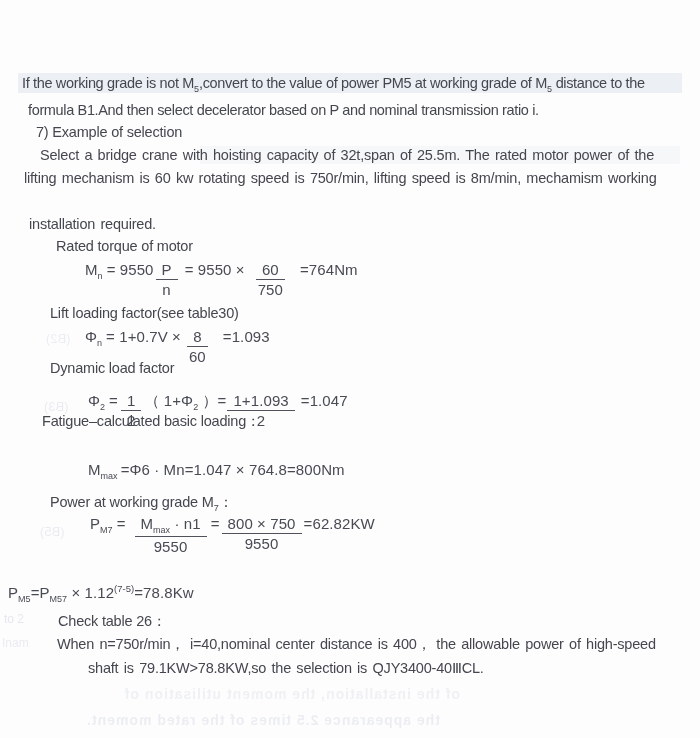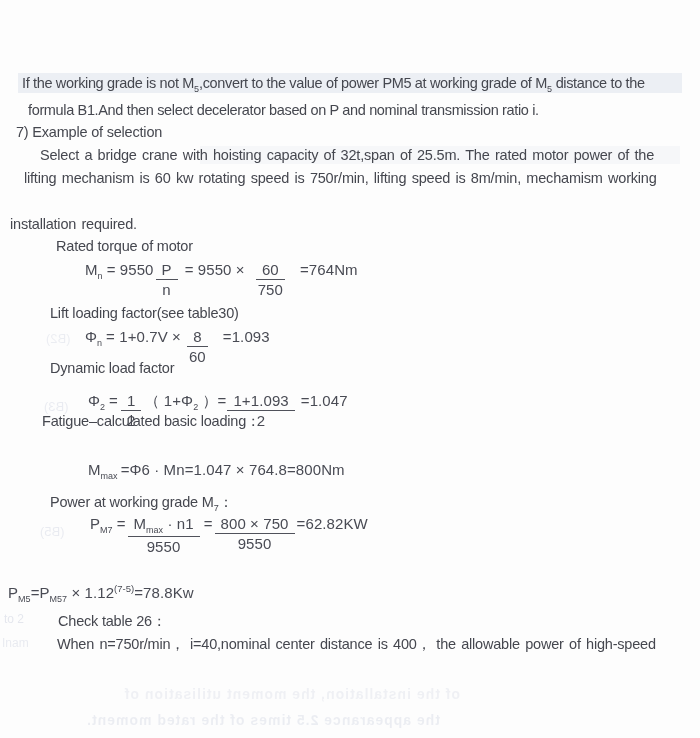--- a/index.html
+++ b/index.html
@@ -35,25 +35,25 @@
 <div id="page">
 
   <div class="scan-band" style="left:18px;top:73px;width:664px;height:20px;opacity:0.55;"></div>
   <div class="scan-band" style="left:200px;top:146px;width:480px;height:18px;opacity:0.22;"></div>
 
   <div class="line intro-line" style="left:22px;top:75px;">
     <span>If the working grade is not M</span><sub class="tok">5</sub><span>,convert to the value of power PM5 at working grade of M</span><sub class="tok">5</sub><span> distance to the</span>
   </div>
   <div class="line intro-line" style="left:28px;top:102px;">formula B1.And then select decelerator based on P and nominal transmission ratio i.</div>
 
-  <div class="line" style="left:16px;top:124px;">7) Example of selection</div>
+  <div class="line" style="left:36px;top:124px;">7) Example of selection</div>
 
   <div class="line body-line" style="left:40px;top:147px;">Select a bridge crane with hoisting capacity of 32t,span of 25.5m. The rated motor power of the</div>
   <div class="line body-line" style="left:24px;top:170px;">lifting mechanism is 60 kw  rotating speed is 750r/min, lifting speed is 8m/min, mechamism working</div>
-  <div class="line body-line" style="left:10px;top:216px;">installation  required.</div>
+  <div class="line body-line" style="left:29px;top:216px;">installation  required.</div>
 
   <div class="line" style="left:56px;top:238px;">Rated torque of motor</div>
 
   <div class="formula" style="left:85px;top:261px;height:42px;">
     <span><span>M</span><sub class="tok">n</sub></span>
     <span style="margin-left:4px;">= 9550</span>
     <span class="frac" style="margin-left:2px;">
       <span class="num">P</span>
       <span class="den">n</span>
     </span>
@@ -101,21 +101,21 @@
     <span style="margin-left:3px;">=Φ6 · Mn=1.047 × 764.8=800Nm</span>
   </div>
 
   <div class="line" style="left:50px;top:493px;">
     <span>Power at working grade M</span><sub class="tok">7</sub><span>：</span>
   </div>
 
   <div class="formula" style="left:90px;top:515px;height:42px;">
     <span><span>P</span><sub class="tok">M7</sub></span>
     <span style="margin-left:4px;">=</span>
-    <span class="frac" style="margin-left:2px;margin-right:4px;">
+    <span class="frac" style="margin-left:9px;margin-right:4px;">
       <span class="num"><span>M</span><sub class="tok">max</sub><span> · n1</span></span>
       <span class="den">9550</span>
     </span>
     <span>=</span>
     <span class="frac" style="margin-left:2px;margin-right:2px;">
       <span class="num">800 × 750</span>
       <span class="den">9550</span>
     </span>
     <span>=62.82KW</span>
   </div>
@@ -123,20 +123,21 @@
 
   <div class="formula" style="left:8px;top:583px;height:22px;">
     <span>
       <span>P</span><sub class="tok">M5</sub><span>=P</span><sub class="tok">M57</sub><span> × 1.12</span><sup class="tok">(7-5)</sup><span>=78.8Kw</span>
     </span>
   </div>
 
   <div class="line" style="left:58px;top:612px;">Check table 26：</div>
 
   <div class="line body-line" style="left:57px;top:635px;">When n=750r/min， i=40,nominal center distance is 400， the allowable power of high-speed</div>
+  <div class="line body-line" style="left:88px;top:660px;">shaft is 79.1KW&gt;78.8KW,so the selection is QJY3400-40ⅢCL.</div>
 
   <div class="ghost mirrored" style="left:46px;top:331px;font-size:13px;opacity:0.15;">(B2)</div>
   <div class="ghost mirrored" style="left:44px;top:399px;font-size:13px;opacity:0.17;">(B3)</div>
   <div class="ghost mirrored" style="left:40px;top:524px;font-size:13px;opacity:0.17;">(B5)</div>
   <div class="ghost" style="left:4px;top:612px;font-size:12px;opacity:0.22;">to 2</div>
   <div class="ghost" style="left:2px;top:636px;font-size:12px;opacity:0.18;">Inam</div>
   <div class="ghost mirrored" style="left:30px;top:686px;width:430px;font-size:14px;font-weight:bold;opacity:0.12;letter-spacing:1px;">of the installation, the moment utilisation of</div>
   <div class="ghost mirrored" style="left:40px;top:712px;width:400px;font-size:14px;font-weight:bold;opacity:0.15;letter-spacing:1px;">the appearance 2.5 times of the rated moment.</div>
 
 </div>

